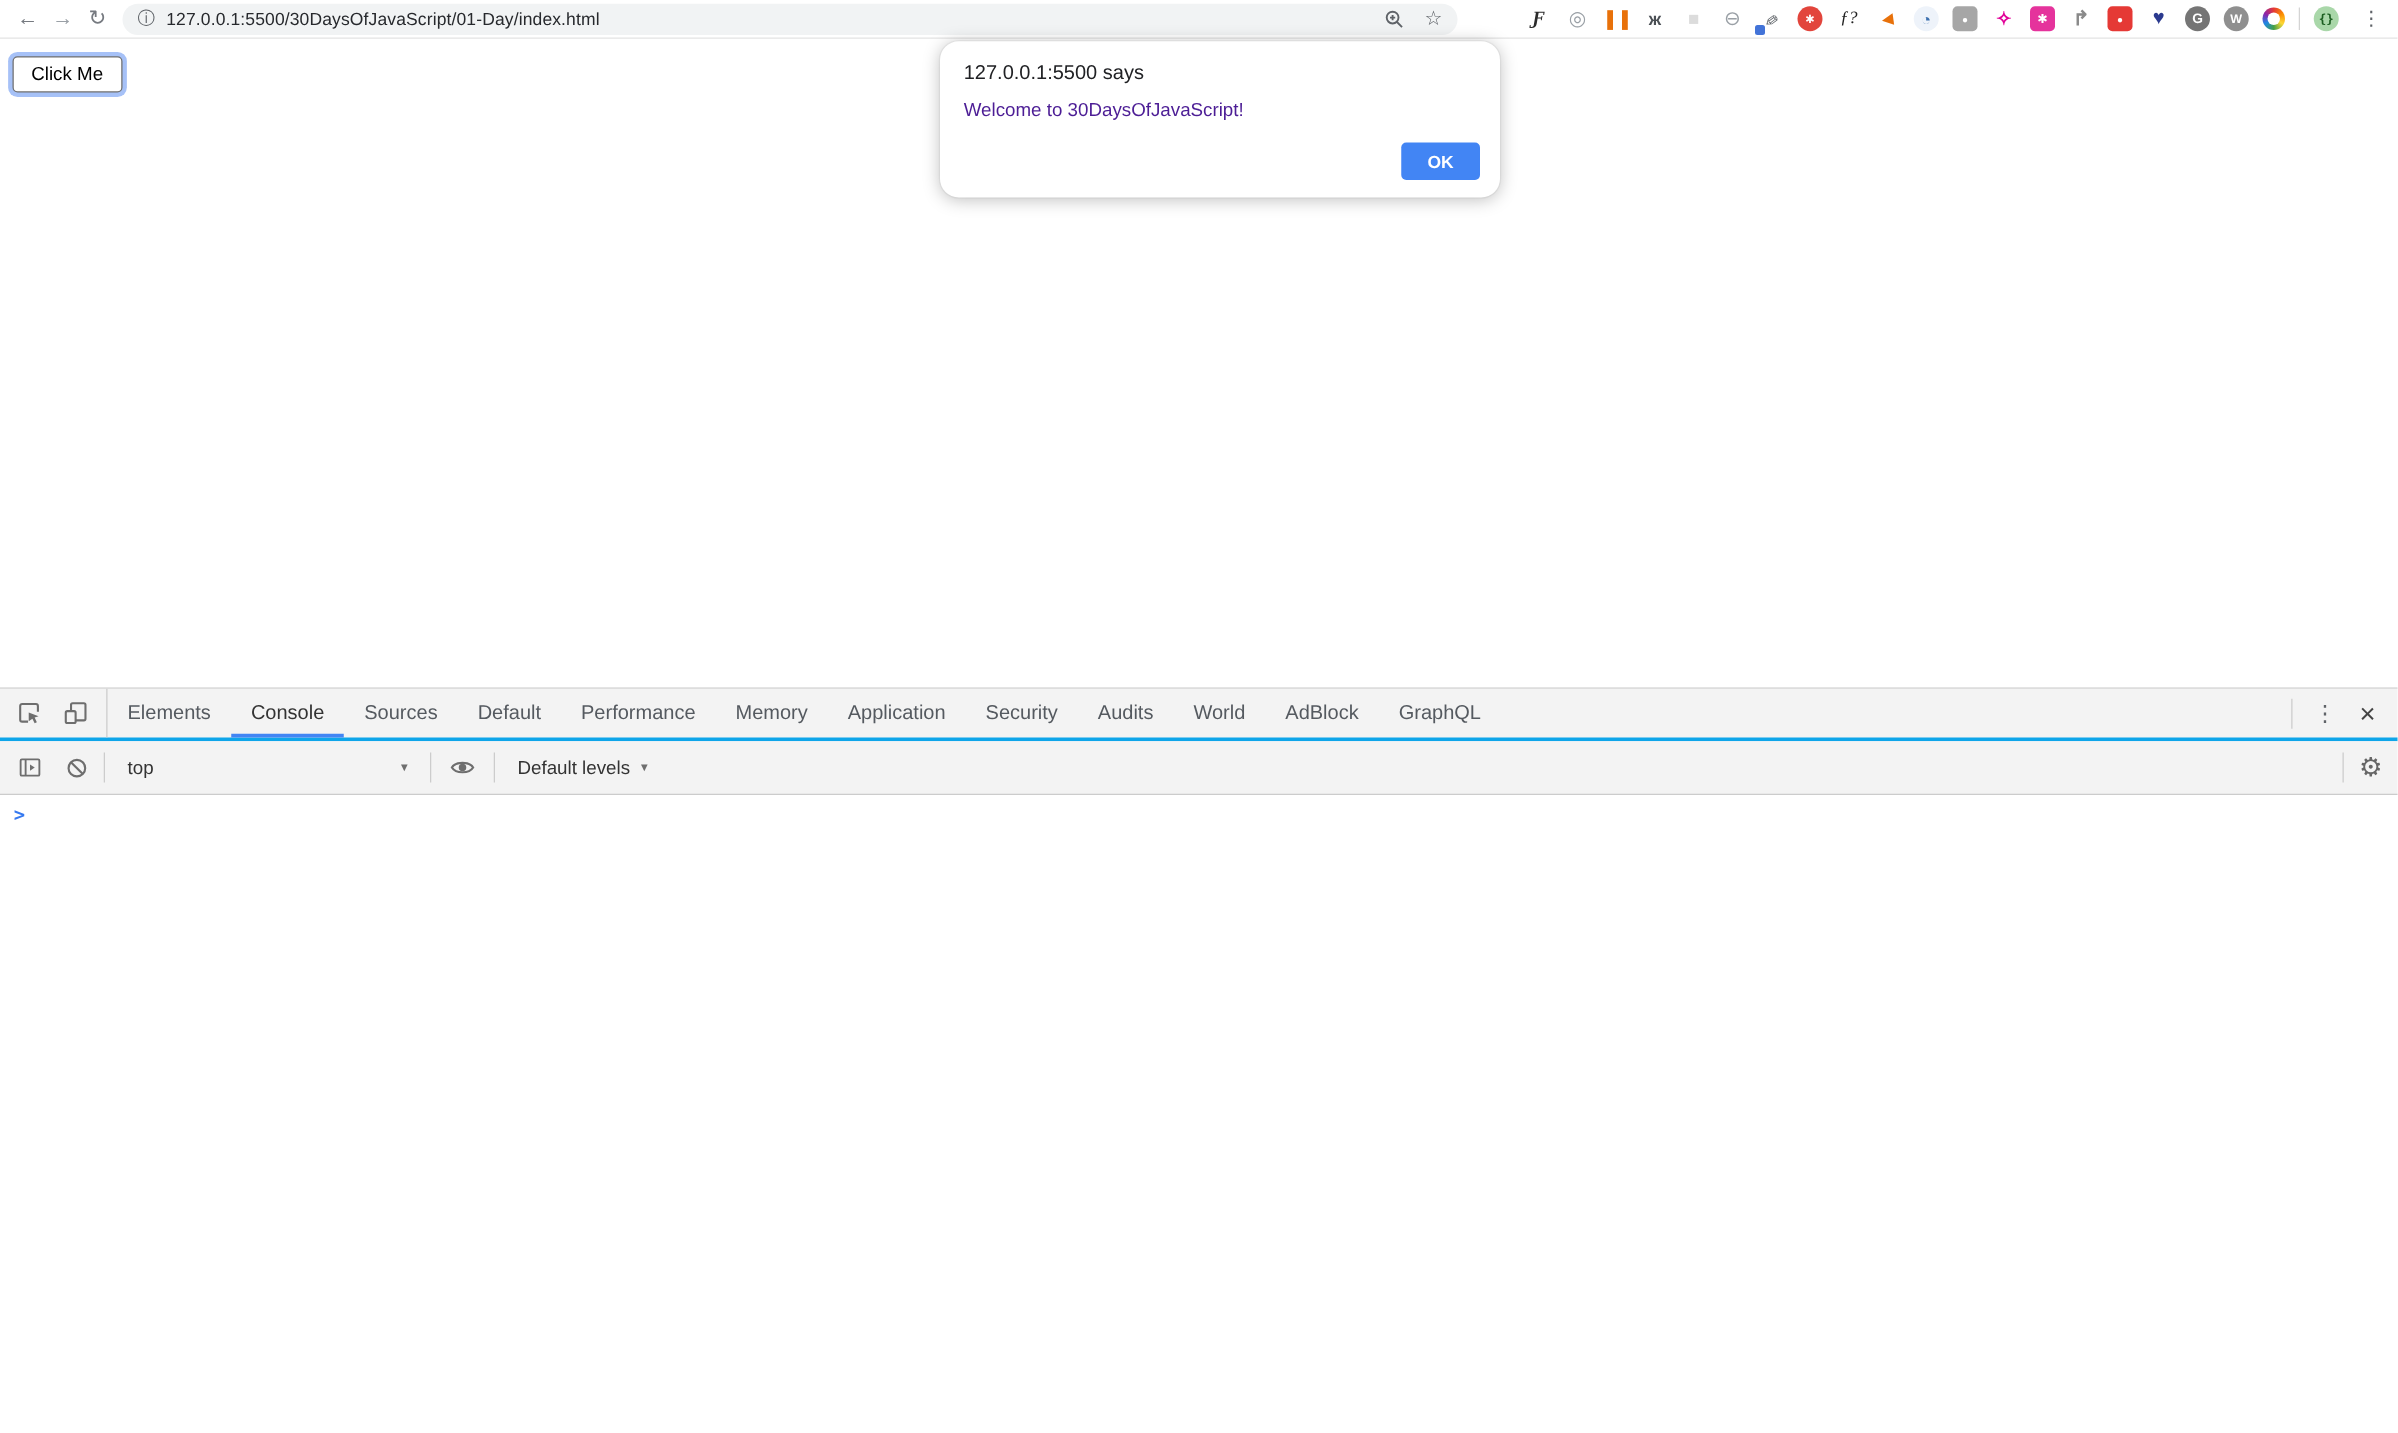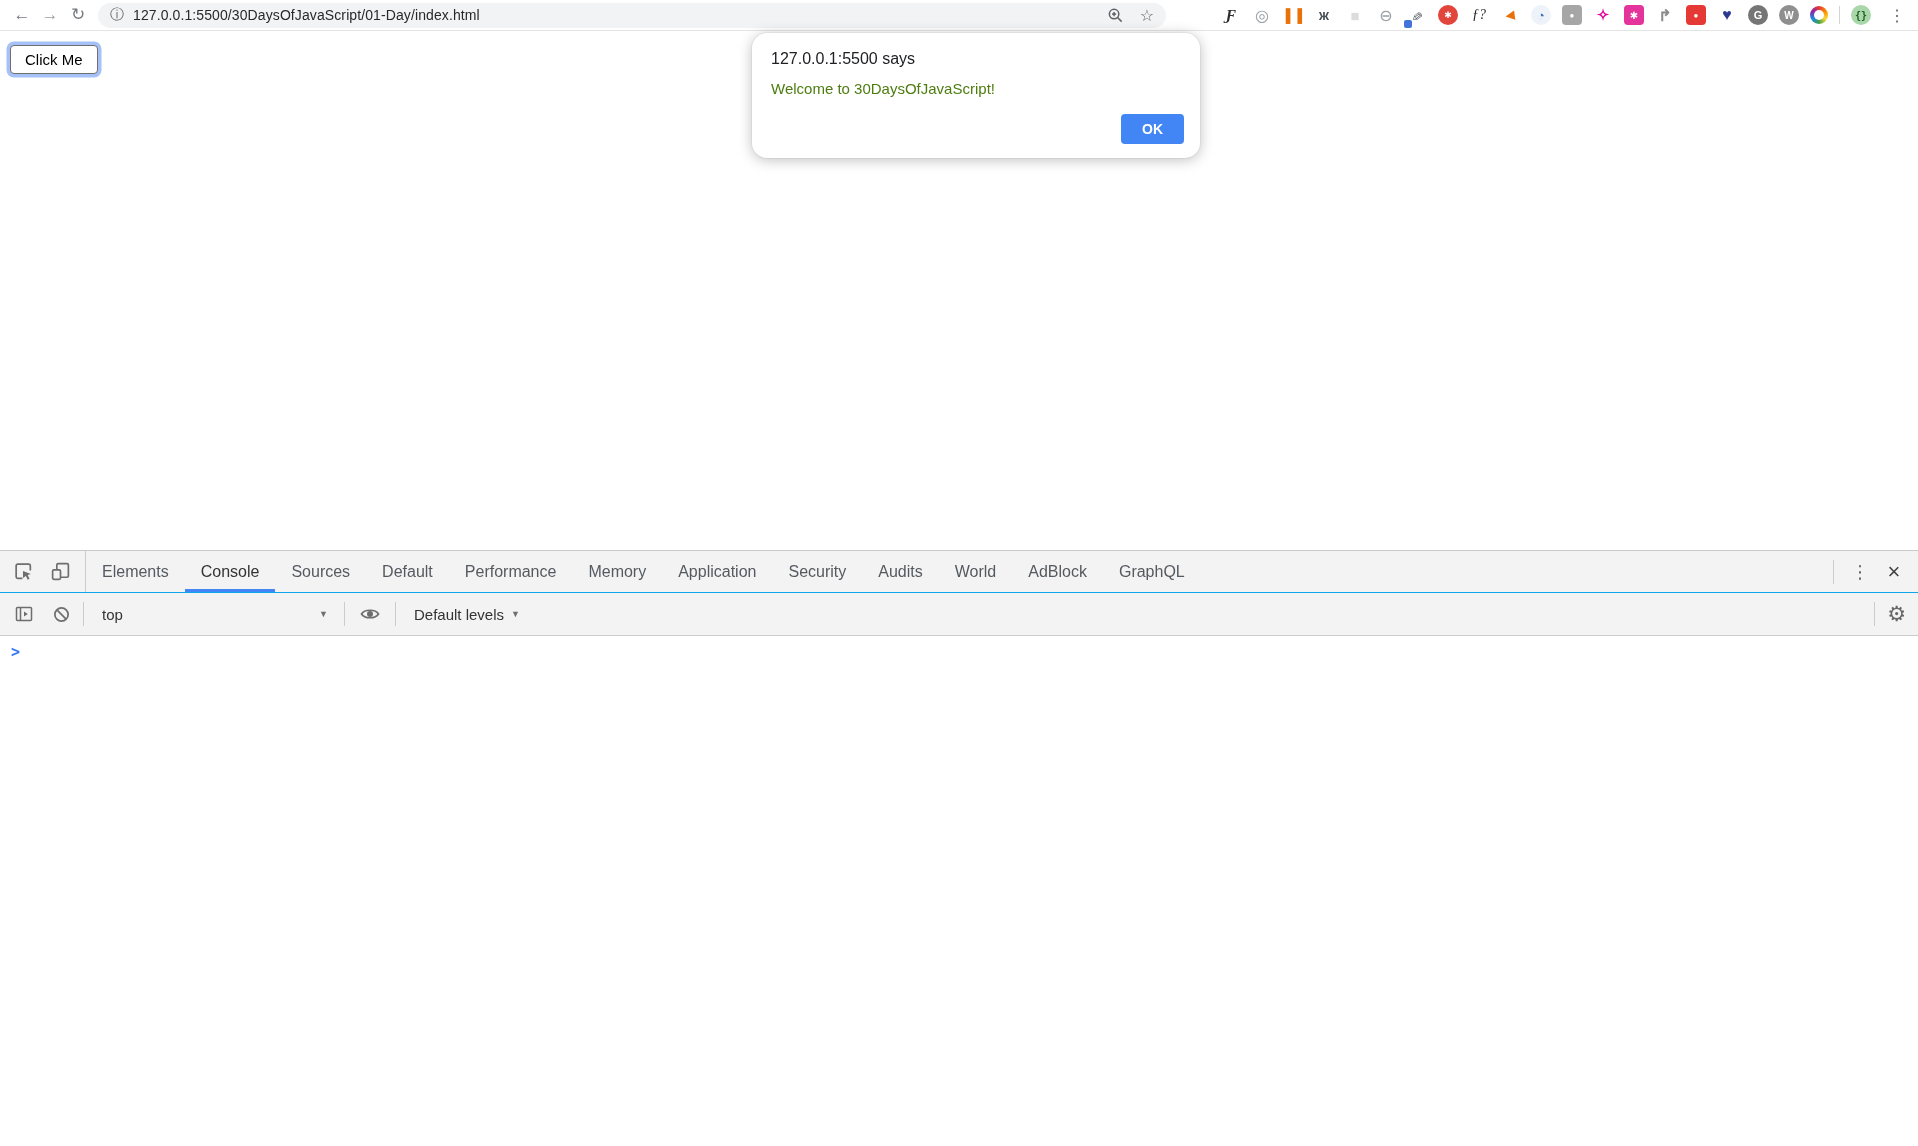--- a/index.html
+++ b/index.html
@@ -61,29 +61,29 @@
   .page { position:absolute; top:32px; left:0; width:1918px; height:518px; background:#fff;text-decoration:underline; }
   .click-me { position:absolute; left:10px; top:13px; font-family:"Liberation Sans",sans-serif;
     font-size:15px; color:#000; background:#fff; border:1px solid #6f6f6f; border-radius:4px;
     padding:5px 14px; box-shadow:0 0 0 3.5px #a6c1f7; cursor:pointer; }
 
   
   .alert { position:absolute; left:752px; top:33px; width:448px; height:125px; background:#fff;
     border-radius:15px; box-shadow:0 2px 14px rgba(0,0,0,.25), 0 0 0 1px rgba(0,0,0,.04);
     z-index:50;padding-left:24px; }
   .alert-title { position:absolute; left:19px; top:17px; font-size:16px; color:#202124; }
-  .alert-msg { position:absolute; left:19px; top:47px; font-size:15px; color:#4d7c0f; }
+  .alert-msg { position:absolute; left:19px; top:47px; font-size:15px; color:#4c1d95; }
   .alert-ok { position:absolute; right:16px; bottom:14px; width:63px; height:30px;
     background:#4285f4; color:#fff; border:none; border-radius:4px; font-size:14px;
     font-weight:bold; cursor:pointer; }
 
   
   .devtools { position:absolute; top:550px; left:0; width:1918px; height:596px;
     background:#fff; border-top:1px solid #c9c9c9; }
-  .dt-tabbar { height:42px; background:#f3f3f3; border-bottom:1px solid #0ea5e9;
+  .dt-tabbar { height:42px; background:#f3f3f3; border-bottom:3px solid #0ea5e9;
     display:flex; align-items:stretch; }
   .dt-left-icons { display:flex; align-items:center; gap:16px; padding:0 14px 0 13px;
     border-right:1px solid #ccc; }
   .dt-icon { display:flex; align-items:center; cursor:pointer; color:#6e6e6e; }
   .tab { display:flex; align-items:center; padding:0 16px; font-size:16px; color:#555a60;
     cursor:pointer; border-bottom:3px solid transparent; border-top:3px solid transparent; }
   .tab.active { color:#333; border-bottom-color:#4285f4; }
   .dt-tab-spacer { flex:1; }
   .dt-right { display:flex; align-items:center; padding-right:10px; gap:6px; }
   .dt-vsep { width:1px; height:24px; background:#ccc; margin:0 6px; }

